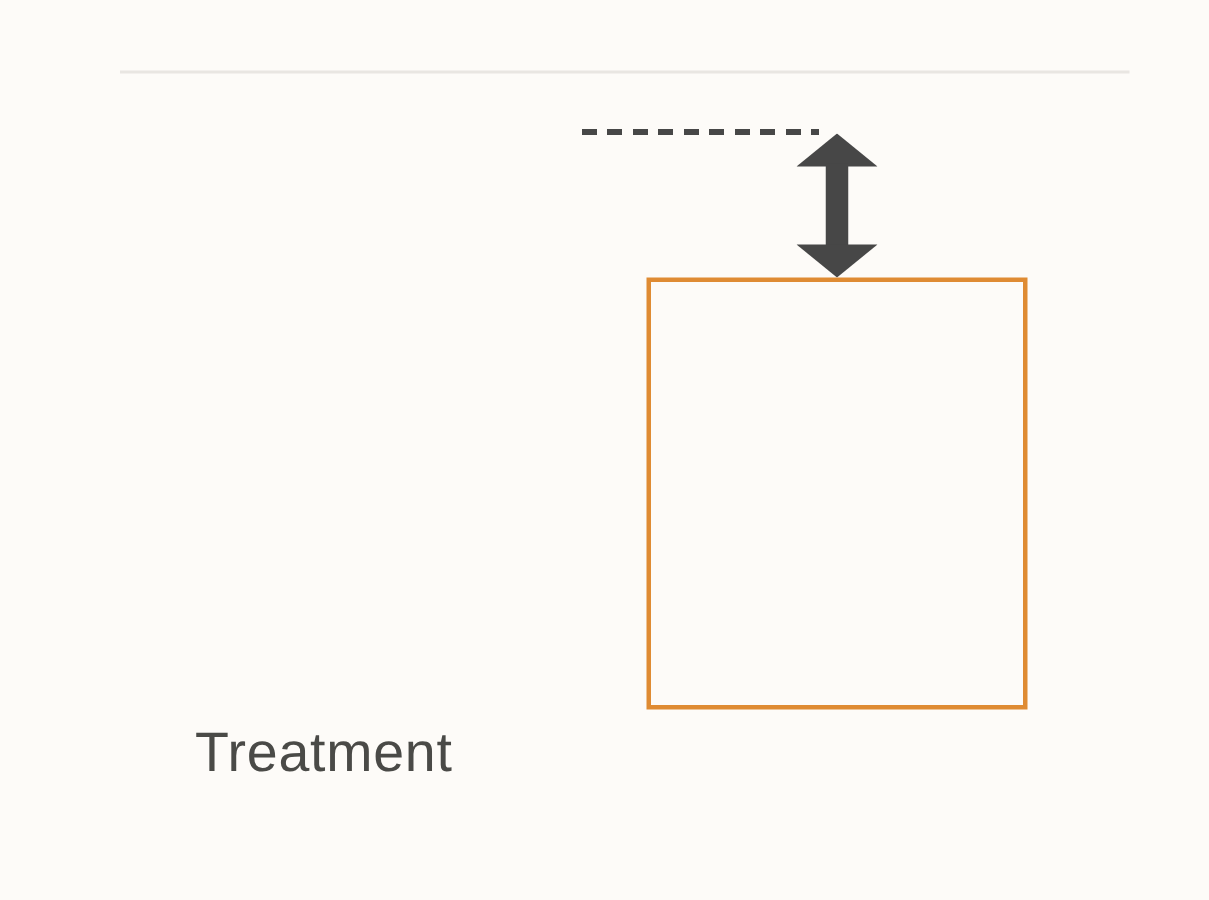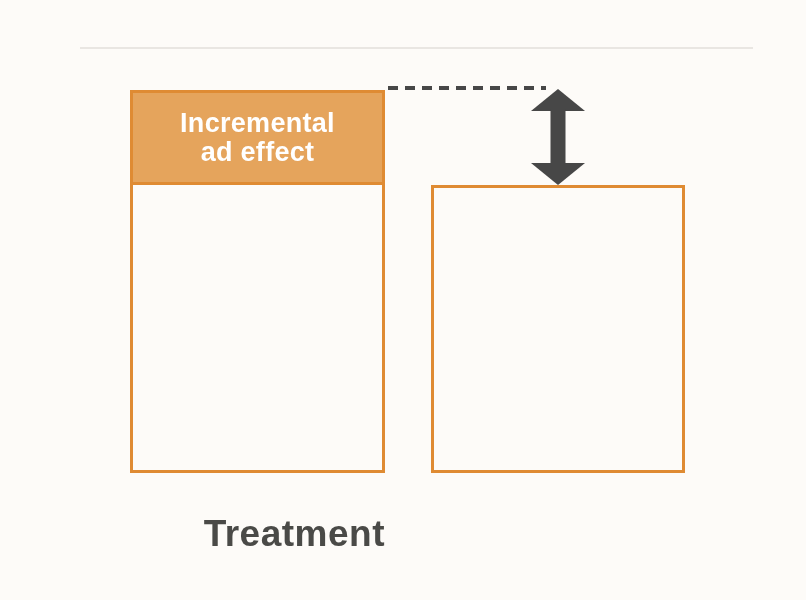--- a/index.html
+++ b/index.html
@@ -71,44 +71,39 @@
       var(--arrow-gray) 0 10px,
       transparent 10px 17px);
   }
   .diff-arrow{
     position:absolute;
     left:531px; top:89px;
     width:54px; height:96px;
   }
   .bar-label{
     position:absolute;
-    top:514px;
+    top:482px;
     height:40px;
     color:var(--label-gray);
     font-size:37px;
-    font-weight:bold;
-    text-align:right;
+    font-weight:normal;
+    text-align:left;
     letter-spacing:0.5px;
     line-height:40px;
   }
   .label-treatment{ left:130px; width:255px; }
   .label-control{ left:431px; width:254px; }
 </style>
 </head>
 <body>
 
 <div class="canvas">
 
   <div class="top-divider"></div>
 
-  <div class="bar bar-treatment">
-    <div class="segment-incremental">
-      <span class="segment-label">Incremental ad effect</span>
-    </div>
-  </div>
 
   <div class="bar bar-control"></div>
 
   <div class="dashed-line"></div>
 
   <svg class="diff-arrow" viewBox="0 0 54 96" xmlns="http://www.w3.org/2000/svg">
     <polygon points="27,0 54,22 0,22" fill="#474747"></polygon>
     <rect x="19.5" y="20" width="15" height="56" fill="#474747"></rect>
     <polygon points="27,96 0,74 54,74" fill="#474747"></polygon>
   </svg>

